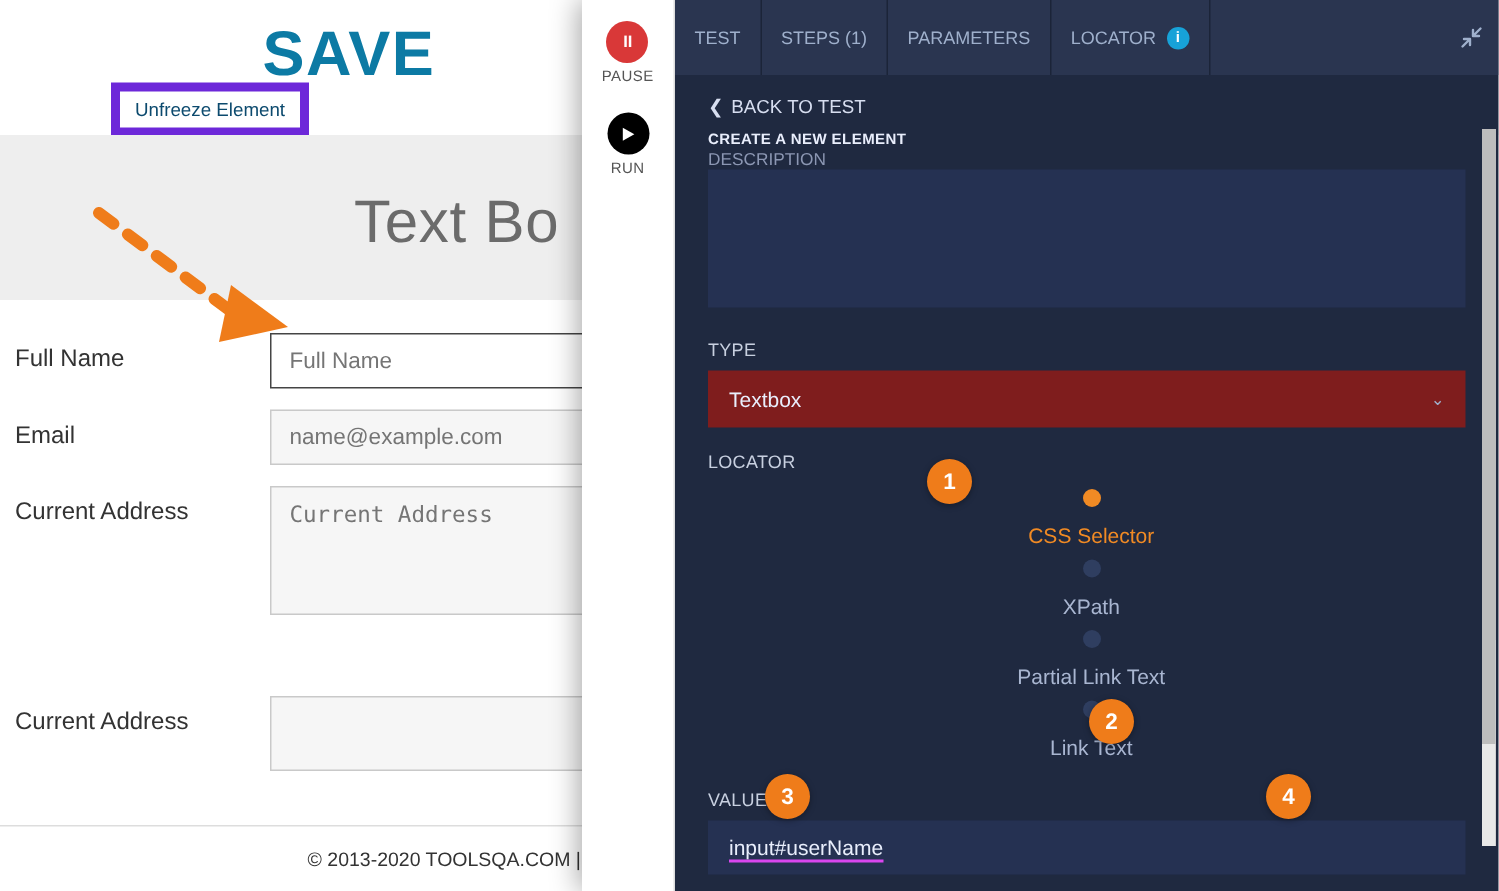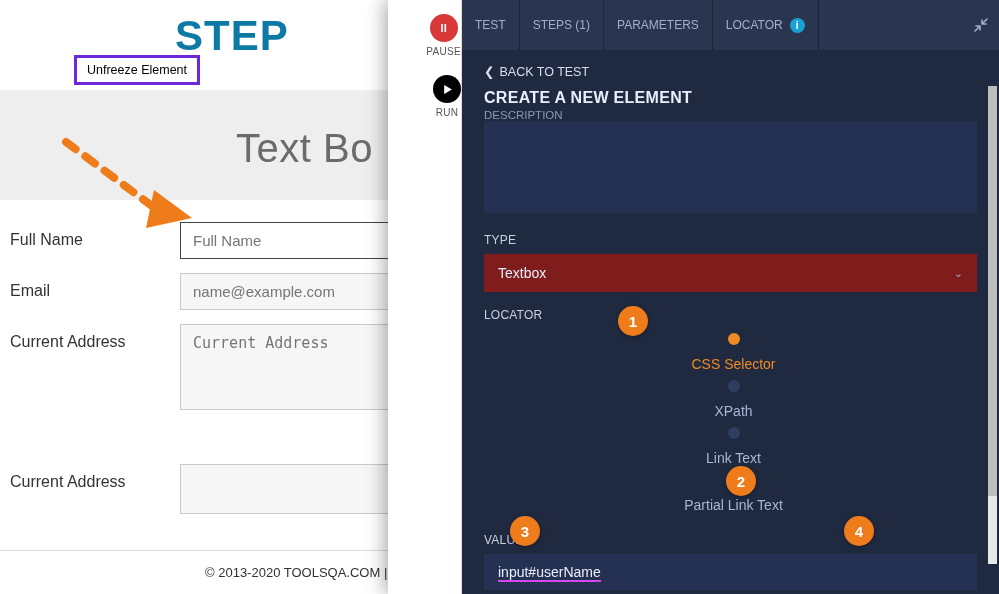--- a/index.html
+++ b/index.html
@@ -24,23 +24,23 @@
       font-weight: 800;
       letter-spacing: 1px;
       color: #0c7aa4;
       font-family: Arial, sans-serif;
     }
     .unfreeze-btn {
       position: absolute;
       top: 55px; left: 74px;
       padding: 5px 10px;
       background: #fff;
-      border: 3px solid #6d28d9;
+      border: 6px solid #6d28d9;
       font-size: 12.5px;
-      color: #000000;
+      color: #0c4a6e;
     }
     .hero-band {
       position: absolute;
       top: 90px; left: 0;
       width: 999px; height: 110px;
       background: #eeeeee;
     }
     .hero-title {
       position: absolute;
       top: 126px; left: 236px;
@@ -111,26 +111,26 @@
     
     .overlay {
       position: absolute;
       top: 0; left: 388px;
       width: 611px; height: 594px;
       background: #fff;
       box-shadow: -3px 0 18px rgba(0,0,0,0.35);
       display: flex;
     }
     .sidebar-col {
-      width: 74px;
+      width: 62px;
       background: #fff;
       border-right: 1px solid #ddd;
       display: flex;
       flex-direction: column;
-      align-items: flex-end;
+      align-items: center;
       padding-top: 14px;
     }
     .sb-btn {
       display: flex;
       flex-direction: column;
       align-items: center;
       gap: 4px;
       margin-bottom: 18px;
       cursor: pointer;
     }
@@ -205,21 +205,21 @@
     .back-link {
       font-size: 12.5px;
       color: #d7def0;
       display: inline-flex;
       align-items: center;
       gap: 5px;
       margin-bottom: 6px;
       cursor: pointer;
     }
     .section-title {
-      font-size: 16px;
+      font-size: 10px;
       color: #e9eefc;
       font-weight: 700;
       margin: 4px 0 2px;
       letter-spacing: 0.3px;
     }
     .field-label {
       font-size: 12px;
       color: #c8d0e0;
       margin-top: 16px;
       margin-bottom: 7px;
@@ -312,21 +312,21 @@
       font-weight: 600;
       display: flex; align-items: center; justify-content: center;
       box-shadow: 0 1px 4px rgba(0,0,0,0.35);
       pointer-events: none;
     }
   </style>
 </head>
 <body>
 
 <div class="bg-page">
-  <div class="bg-logo">STEP</div>
+  <div class="bg-logo">SAVE</div>
 
   <button class="unfreeze-btn">Unfreeze Element</button>
 
   <div class="hero-band"></div>
   <div class="hero-title">Text Bo</div>
 
   <div class="form-area">
     <div class="form-row">
       <div class="form-label">Full Name</div>
       <input class="form-input focused" placeholder="Full Name" style="">
@@ -415,25 +415,25 @@
         <div class="radio-item selected">
           <div class="radio-dot"></div>
           <span class="radio-text">CSS Selector</span>
         </div>
         <div class="radio-item">
           <div class="radio-dot"></div>
           <span class="radio-text">XPath</span>
         </div>
         <div class="radio-item">
           <div class="radio-dot"></div>
-          <span class="radio-text">Link Text</span>
+          <span class="radio-text">Partial Link Text</span>
         </div>
         <div class="radio-item">
           <div class="radio-dot"></div>
-          <span class="radio-text">Partial Link Text</span>
+          <span class="radio-text">Link Text</span>
         </div>
       </div>
 
       <div class="field-label">VALUE</div>
       <div class="dark-input">
         <span class="input-underline">input#userName</span>
       </div>
 
       <div class="bottom-buttons">
         <button class="btn">Find Element</button>

